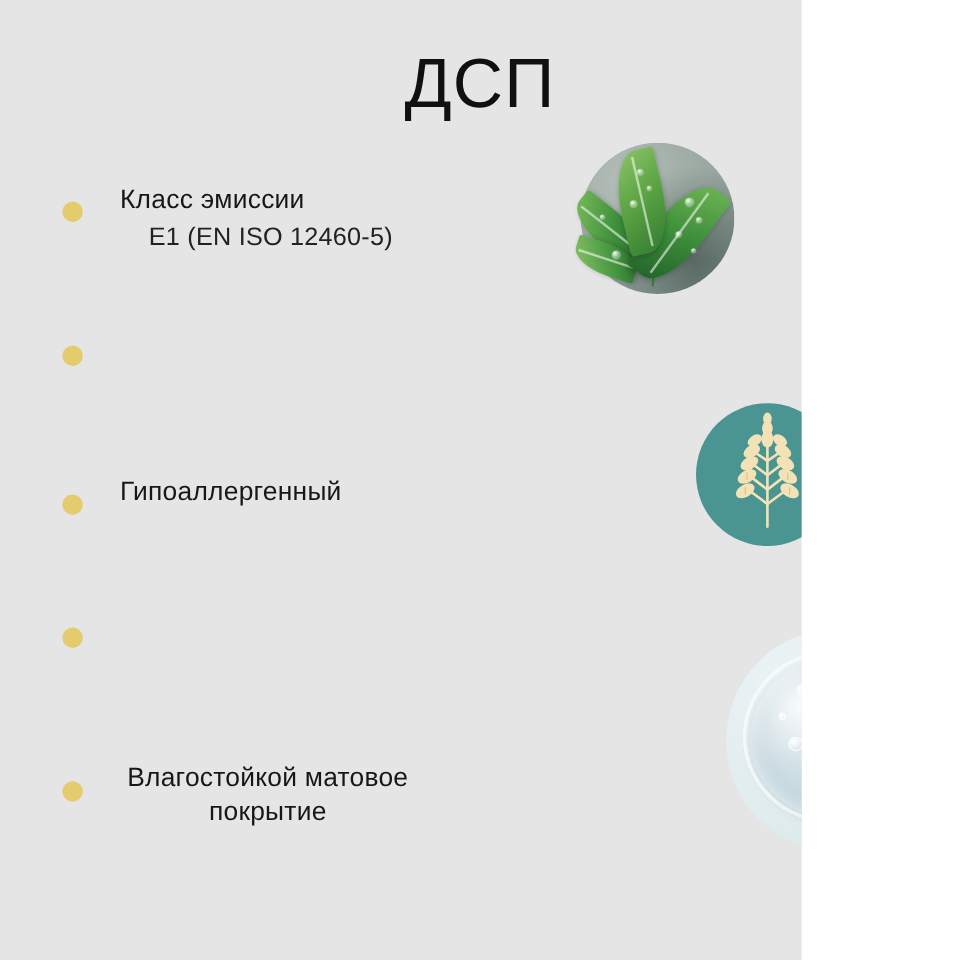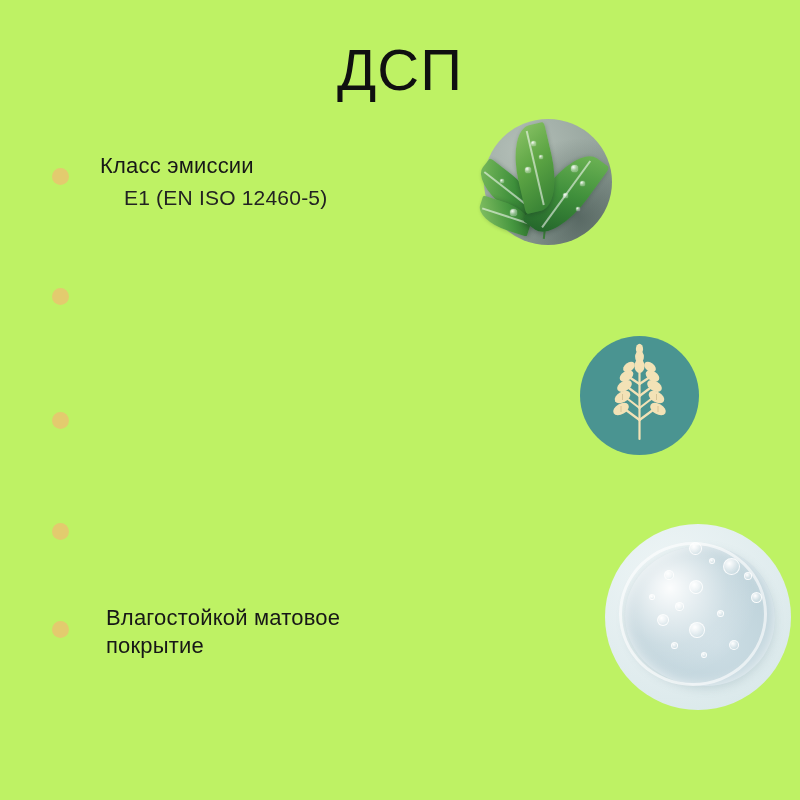--- a/index.html
+++ b/index.html
@@ -6,22 +6,22 @@
   * { margin:0; padding:0; box-sizing:border-box; }
 
   html, body {
     width:800px; height:800px;
     background:#ffffff;
     font-family:"Liberation Sans", sans-serif;
   }
 
   .slide {
     position:relative;
-    width:800px; height:800px;
-    background:#bef264;
+    width:668px; height:800px;
+    background:#e5e5e5;
     overflow:hidden;
   }
 
   
   .title {
     position:absolute;
     left:0; top:40px;
     width:800px;
     text-align:center;
     font-family:"Liberation Sans", sans-serif;
@@ -80,21 +80,21 @@
 
   #feat-1 { position:absolute; top:119px; left:0; }
   #feat-1 .bullet { top:17px; }
 
   #feat-2 { position:absolute; top:244px; left:0; }
   #feat-2 .bullet { top:16px; }
 
   #feat-3 { position:absolute; top:354px; left:0; }
   #feat-3 .bullet { top:17px; }
 
-  #feat-4 { position:absolute; top:452px; left:6px; }
+  #feat-4 { position:absolute; top:482px; left:6px;text-align:center; }
   #feat-4 .bullet { top:17px; left:-2px; }
 
   
   .media { position:absolute; }
 
   
   #media-leaves {
     left:484px; top:119px;
     width:128px; height:126px;
   }
@@ -216,20 +216,21 @@
       <span class="feature-label">Класс эмиссии</span>
       <span class="feature-sub">E1 (EN ISO 12460-5)</span>
     </div>
 
     <div class="feature" id="feat-1">
       <span class="bullet"></span>
     </div>
 
     <div class="feature" id="feat-2">
       <span class="bullet"></span>
+      <span class="feature-label">Гипоаллергенный</span>
     </div>
 
     <div class="feature" id="feat-3">
       <span class="bullet"></span>
     </div>
 
     <div class="feature" id="feat-4">
       <span class="bullet"></span>
       <span class="feature-label">Влагостойкой матовое
 покрытие</span>

